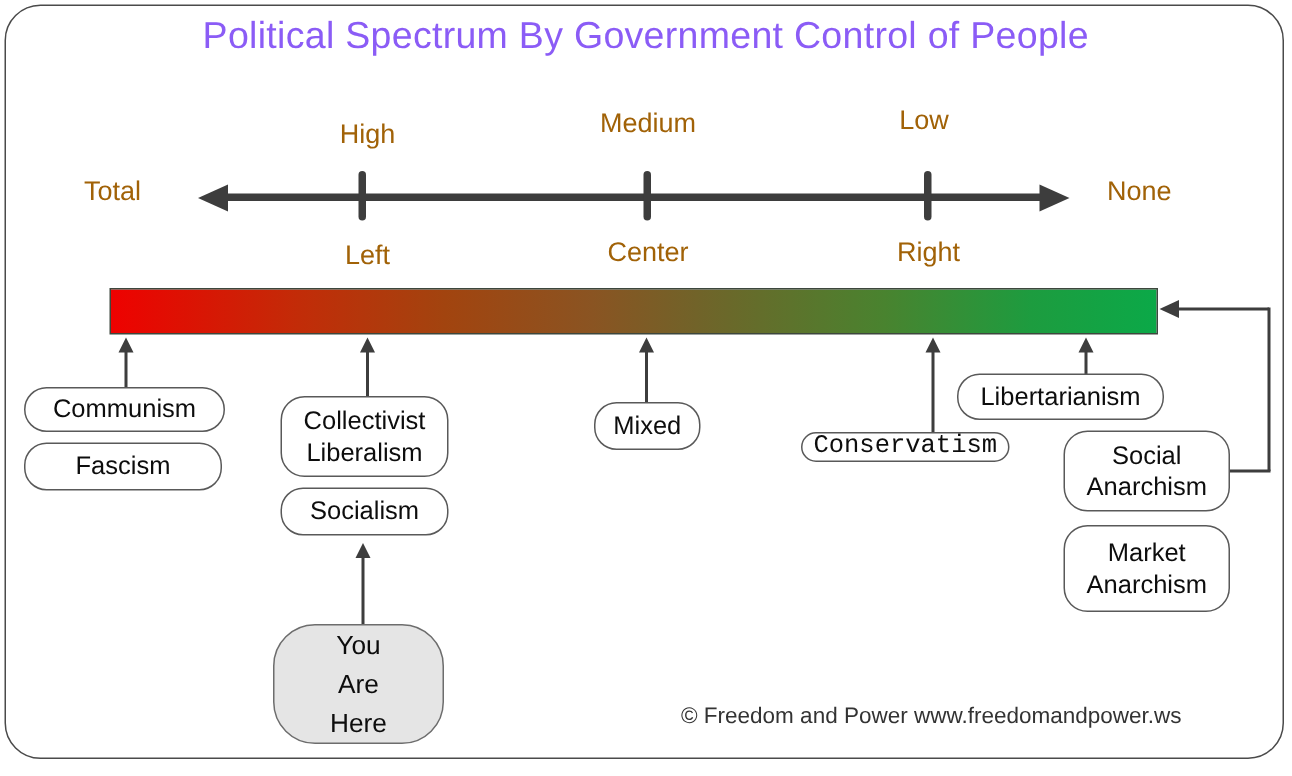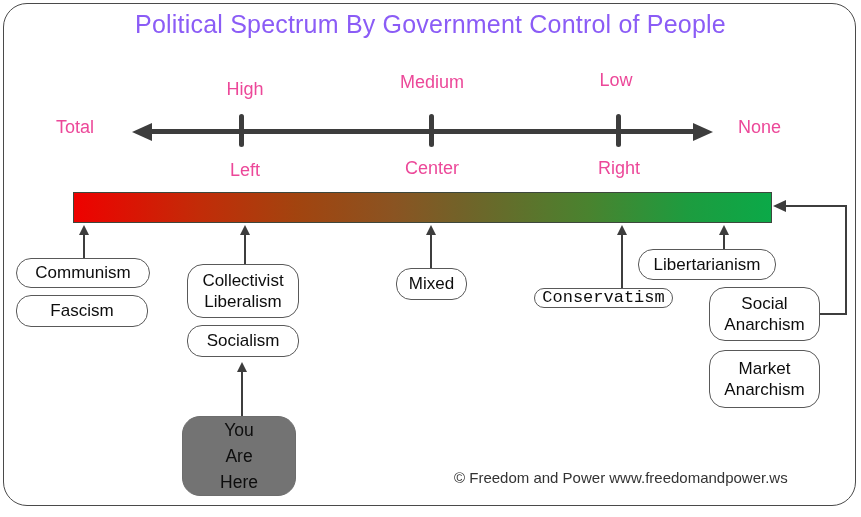--- a/index.html
+++ b/index.html
@@ -8,21 +8,21 @@
     font-family:"Liberation Sans","DejaVu Sans",sans-serif;color:#111;
   }
   .frame{
     position:absolute;left:3px;top:3px;width:853px;height:503px;
     border:1.6px solid #4a4a4a;border-radius:24px;box-sizing:border-box;
   }
   .title{
     position:absolute;left:0;top:10px;width:861px;margin:0;text-align:center;
     font-size:25px;font-weight:400;letter-spacing:.2px;color:#8b5cf6;
   }
-  .axis-lbl{position:absolute;font-size:18px;color:#ec4899;white-space:nowrap;}
+  .axis-lbl{position:absolute;font-size:18px;color:#a16207;white-space:nowrap;}
   .ctr{transform:translateX(-50%);}
   .axis-line{position:absolute;left:150px;top:129px;width:545px;height:4.5px;background:#3d3d3d;}
   .ah-left{position:absolute;left:132px;top:123px;width:0;height:0;
     border-top:9px solid transparent;border-bottom:9px solid transparent;border-right:20px solid #3d3d3d;}
   .ah-right{position:absolute;left:693px;top:123px;width:0;height:0;
     border-top:9px solid transparent;border-bottom:9px solid transparent;border-left:20px solid #3d3d3d;}
   .tick{position:absolute;top:114px;width:5px;height:33px;background:#3d3d3d;border-radius:2.5px;}
   .bar{
     position:absolute;left:73px;top:192px;width:699px;height:31px;box-sizing:border-box;
     border:1.5px solid #3d473d;
@@ -34,21 +34,21 @@
     border-left:5px solid transparent;border-right:5px solid transparent;border-bottom:10px solid #3d3d3d;}
   .arr-left{position:absolute;width:0;height:0;
     border-top:6.5px solid transparent;border-bottom:6.5px solid transparent;border-right:13px solid #3d3d3d;}
   .node{
     position:absolute;box-sizing:border-box;background:#fff;border:1.4px solid #595959;
     border-radius:16px;display:flex;align-items:center;justify-content:center;
     text-align:center;font-size:17px;line-height:1.25;color:#0d0d0d;
   }
   .pill{border-radius:15px;}
   .yah{
-    background:#737373;border:1.5px solid #6d6d6d;border-radius:18px;
+    background:#e5e5e5;border:1.5px solid #6d6d6d;border-radius:28px;
     font-size:17.5px;line-height:1.5;
   }
   .yah .inner{width:50px;}
   .copyright{position:absolute;left:454px;top:469px;font-size:15px;color:#333;white-space:nowrap;}
 </style>
 </head>
 <body>
 
 <div id="canvas">
 

